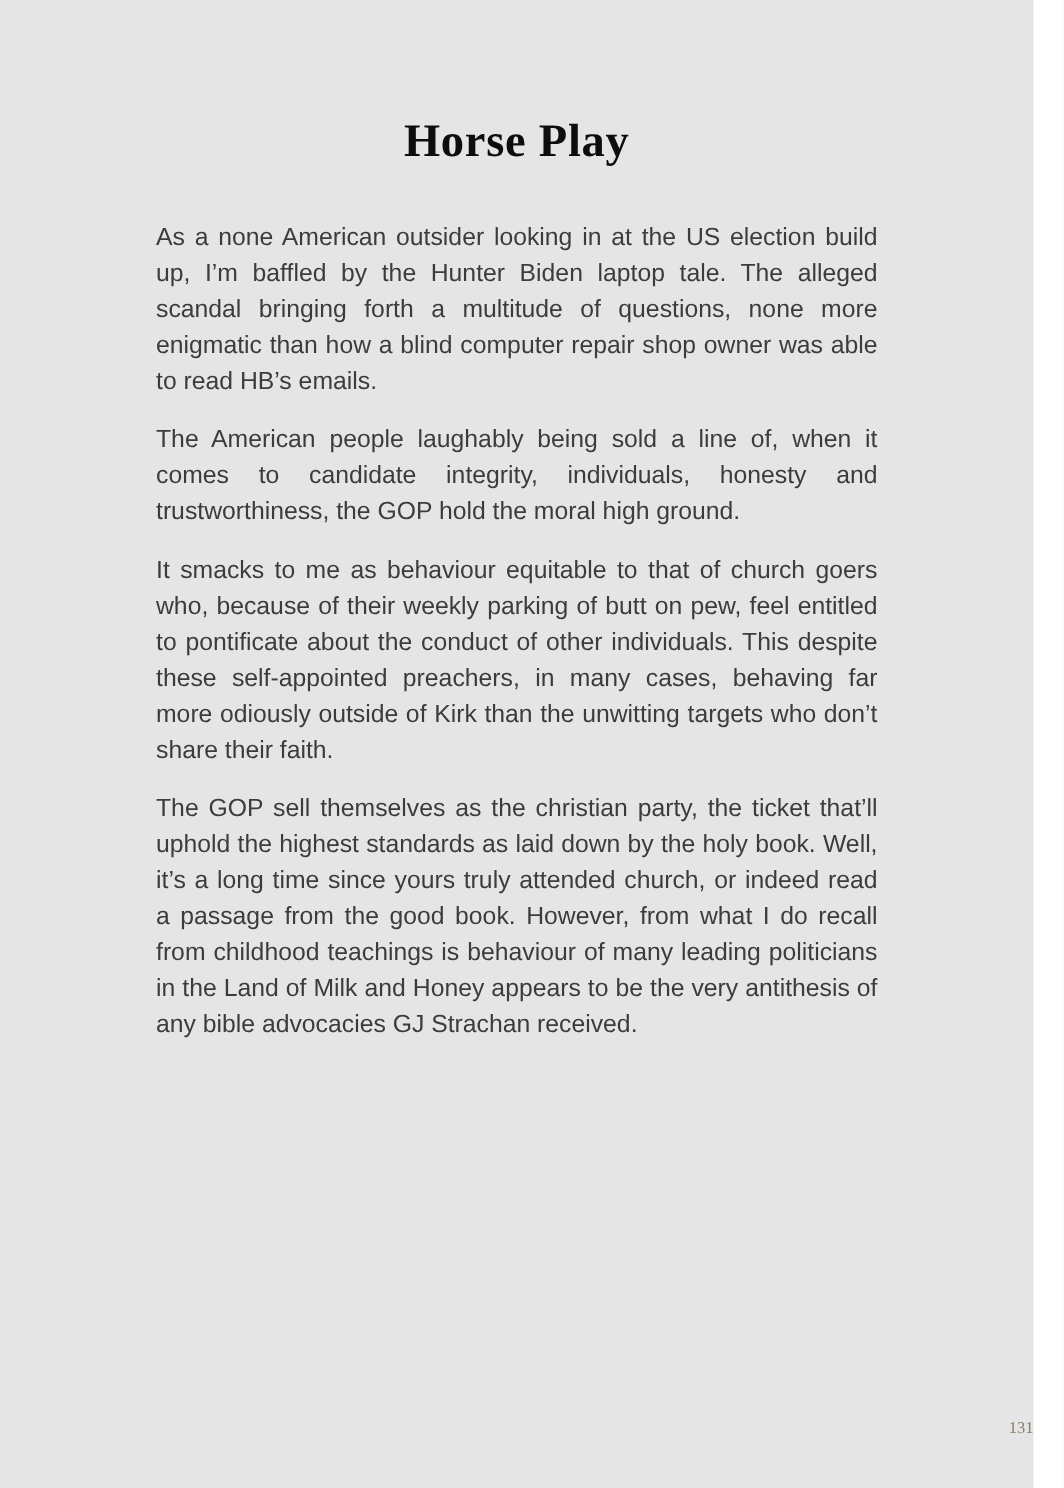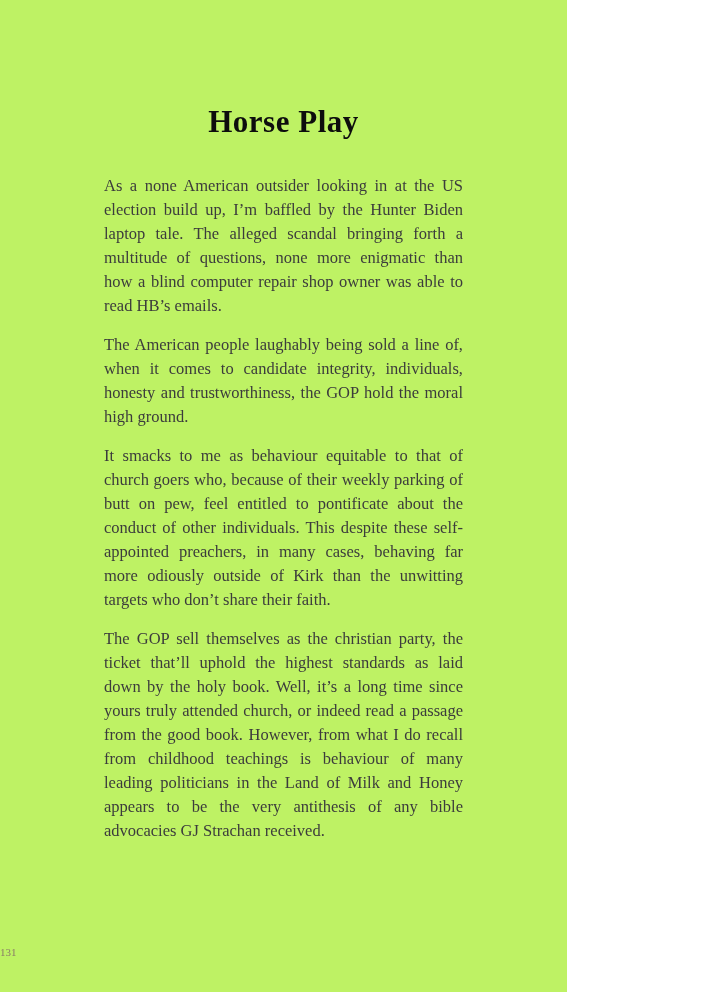--- a/index.html
+++ b/index.html
@@ -2,50 +2,50 @@
 <html><head>
 <meta charset="utf-8">
 <style>
   html, body {
     margin: 0;
     padding: 0;
     background: #ffffff;
   }
   .page {
     position: relative;
-    width: 567px;
+    width: 689px;
     height: 992px;
     box-sizing: border-box;
-    background: #bef264;
-    padding: 104px 104px 60px 104px;
+    background: #e5e5e5;
+    padding: 76px 104px 60px 104px;
     overflow: hidden;
   }
   .doc-title {
     font-family: "Liberation Serif", "DejaVu Serif", serif;
     font-weight: 700;
     font-size: 31px;
     letter-spacing: 0.5px;
     color: #0d0d0d;
     text-align: center;
     margin: 0 0 34px 0;
   }
   .doc-body p {
-    font-family: Liberation Serif, serif;
+    font-family: Liberation Sans, sans-serif;
     font-size: 16.5px;
     line-height: 24px;
     color: #3c3c3c;
     text-align: justify;
     margin: 0 0 15px 0;
   }
   .page-number {
     position: absolute;
     left: 0;
     right: 0;
     bottom: 34px;
-    text-align: left;
+    text-align: right;
     font-family: "Liberation Serif", "DejaVu Serif", serif;
     font-size: 11px;
     color: #8a7c68;
   }
 </style>
 </head>
 <body>
 
 <div class="page">
 

